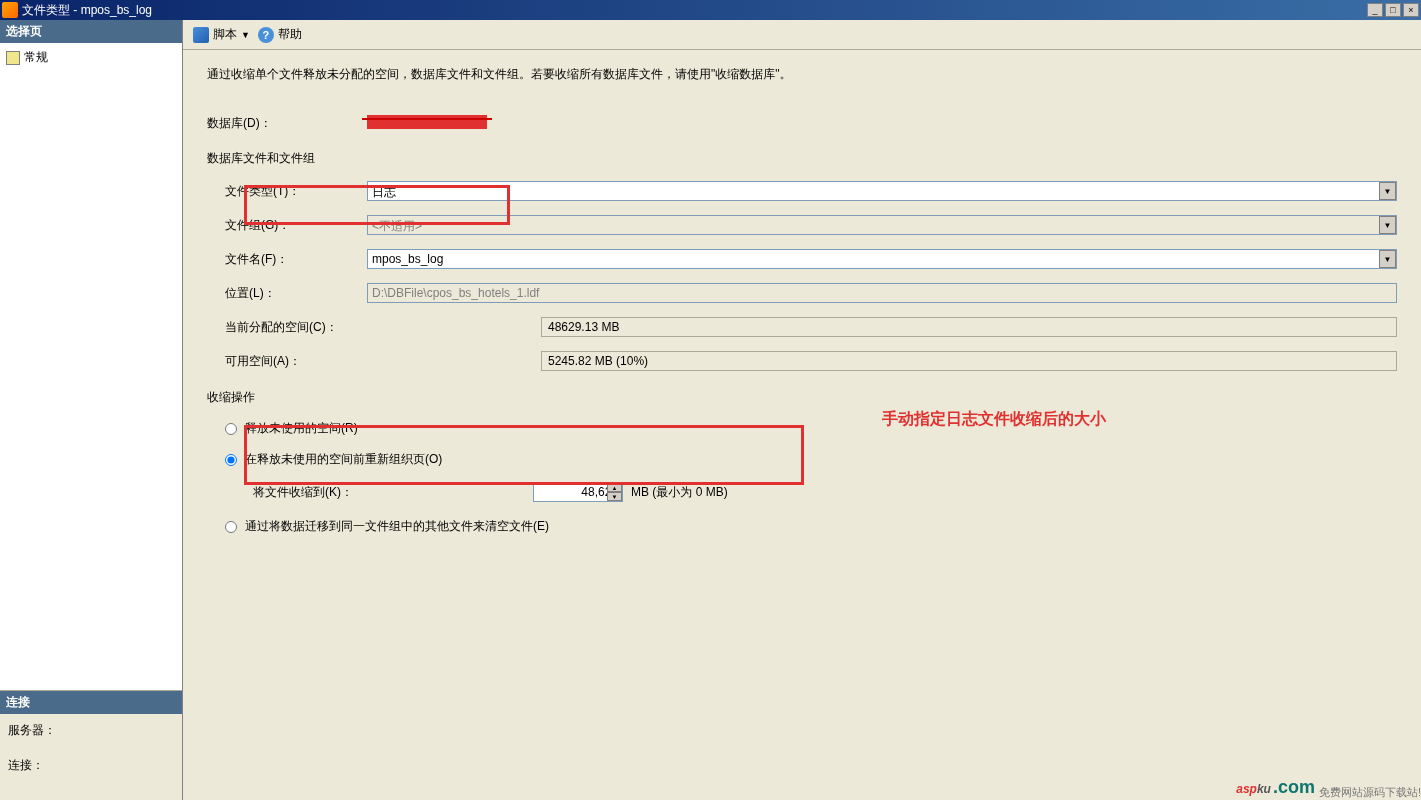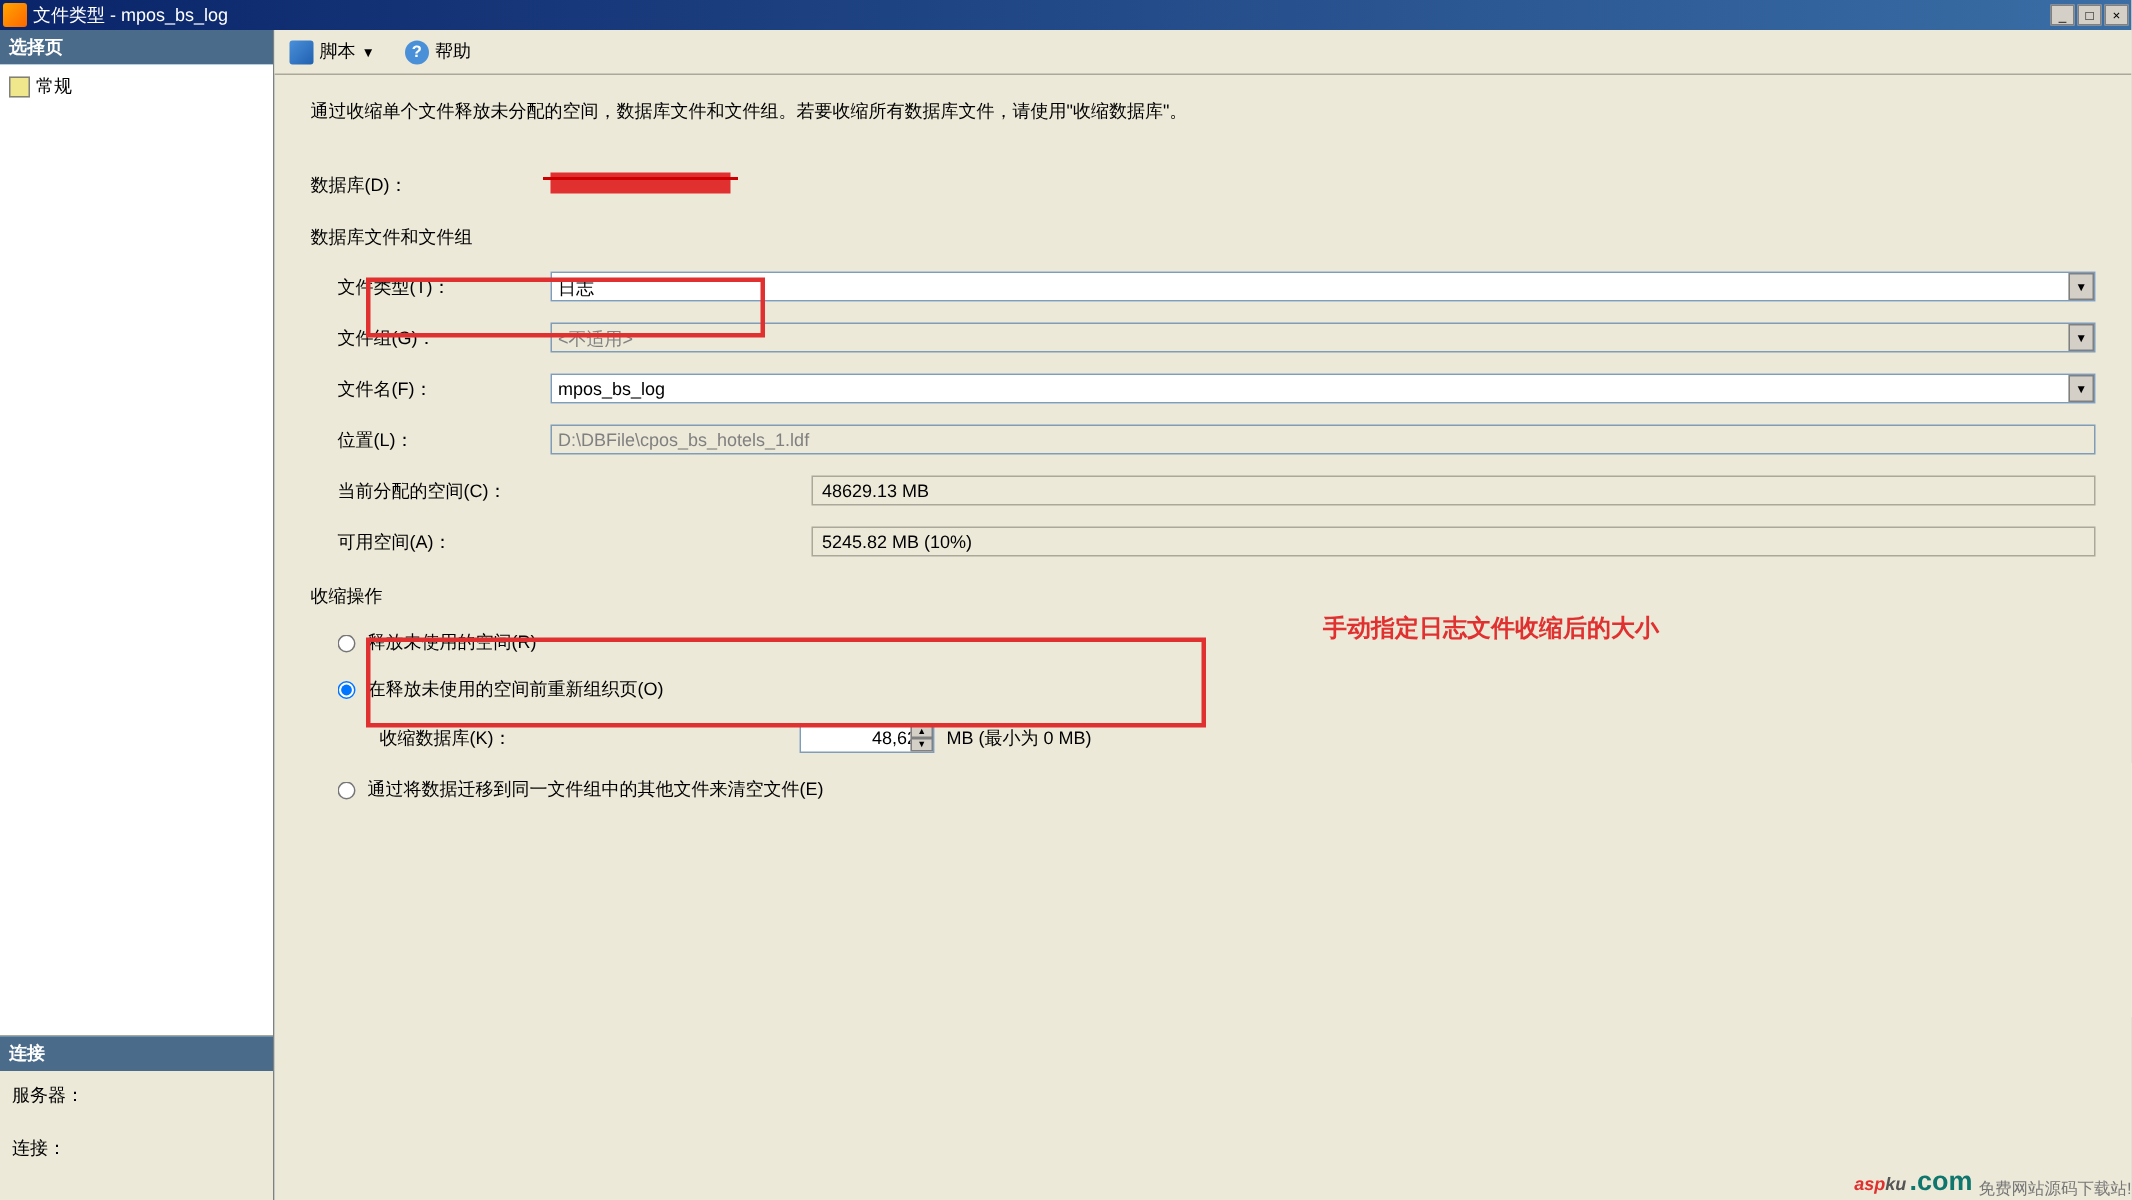--- a/index.html
+++ b/index.html
@@ -6,32 +6,32 @@
 body { background: #d4d0c8; width: 1421px; height: 800px; overflow: hidden; position: relative; }
 
 .titlebar { background: linear-gradient(to right, #0a246a, #3a6ea5); color: #fff; height: 20px; display: flex; align-items: center; padding: 0 2px; }
 .titlebar-icon { width: 16px; height: 16px; margin-right: 4px; background: linear-gradient(135deg, #ffa500, #ff6600); border-radius: 2px; }
 .titlebar-text { flex: 1; color: #fff; }
 .titlebar-btns { display: flex; gap: 2px; }
 .titlebar-btn { width: 16px; height: 14px; background: #d4d0c8; border: 1px solid #808080; display: flex; align-items: center; justify-content: center; font-size: 9px; color: #000; cursor: pointer; }
 
 .main-container { display: flex; height: calc(100% - 20px); }
 
-.left-panel { width: 216px; background: #7dd3fc; border-right: 1px solid #808080; display: flex; flex-direction: column; }
+.left-panel { width: 216px; background: #15803d; border-right: 1px solid #808080; display: flex; flex-direction: column; }
 .panel-header { background: #4a6b8a; color: #fff; padding: 3px 6px; font-weight: bold; }
 .tree-area { background: #fff; flex: 1; padding: 4px; }
 .tree-item { display: flex; align-items: center; gap: 4px; padding: 2px; }
 .tree-icon { width: 14px; height: 14px; background: #f0e68c; border: 1px solid #808080; }
 .conn-section { border-top: 1px solid #aca899; }
 .conn-header { background: #4a6b8a; color: #fff; padding: 3px 6px; font-weight: bold; }
 .conn-body { padding: 8px; background: #ece9d8; }
 .conn-row { margin-bottom: 18px; }
 
 .right-panel { flex: 1; background: #ece9d8; display: flex; flex-direction: column; }
-.toolbar { background: #ece9d8; border-bottom: 1px solid #aca899; padding: 4px 6px; display: flex; gap: 12px; align-items: center; }
+.toolbar { background: #ece9d8; border-bottom: 1px solid #aca899; padding: 4px 6px; display: flex; gap: 0; align-items: center; }
 .tool-btn { display: flex; align-items: center; gap: 4px; cursor: pointer; padding: 2px 4px; }
 .tool-icon { width: 16px; height: 16px; }
 .icon-script { background: linear-gradient(135deg, #4a90d9, #2060b0); border-radius: 2px; }
 .icon-help { background: #4a90d9; border-radius: 50%; display: flex; align-items: center; justify-content: center; color: #fff; font-weight: bold; font-size: 11px; }
 .dd-arrow { font-size: 9px; color: #000; }
 
 .content { padding: 16px 24px; flex: 1; }
 .desc-text { margin-bottom: 32px; }
 
 .form-row { display: flex; align-items: center; margin-bottom: 14px; }
@@ -179,21 +179,21 @@
           <input type="radio" class="radio" name="shrink" style="">
           <span>释放未使用的空间(R)</span>
         </div>
 
         <div class="radio-row">
           <input type="radio" class="radio" name="shrink" checked="" style="">
           <span>在释放未使用的空间前重新组织页(O)</span>
         </div>
 
         <div class="shrink-row">
-          <div class="shrink-label">收缩数据库(K)：</div>
+          <div class="shrink-label">将文件收缩到(K)：</div>
           <div class="spinner">
             <span>48,629</span>
             <div class="spinner-btns">
               <div class="spin-btn">▲</div>
               <div class="spin-btn">▼</div>
             </div>
           </div>
           <span class="mb-hint">MB (最小为 0 MB)</span>
         </div>
 

